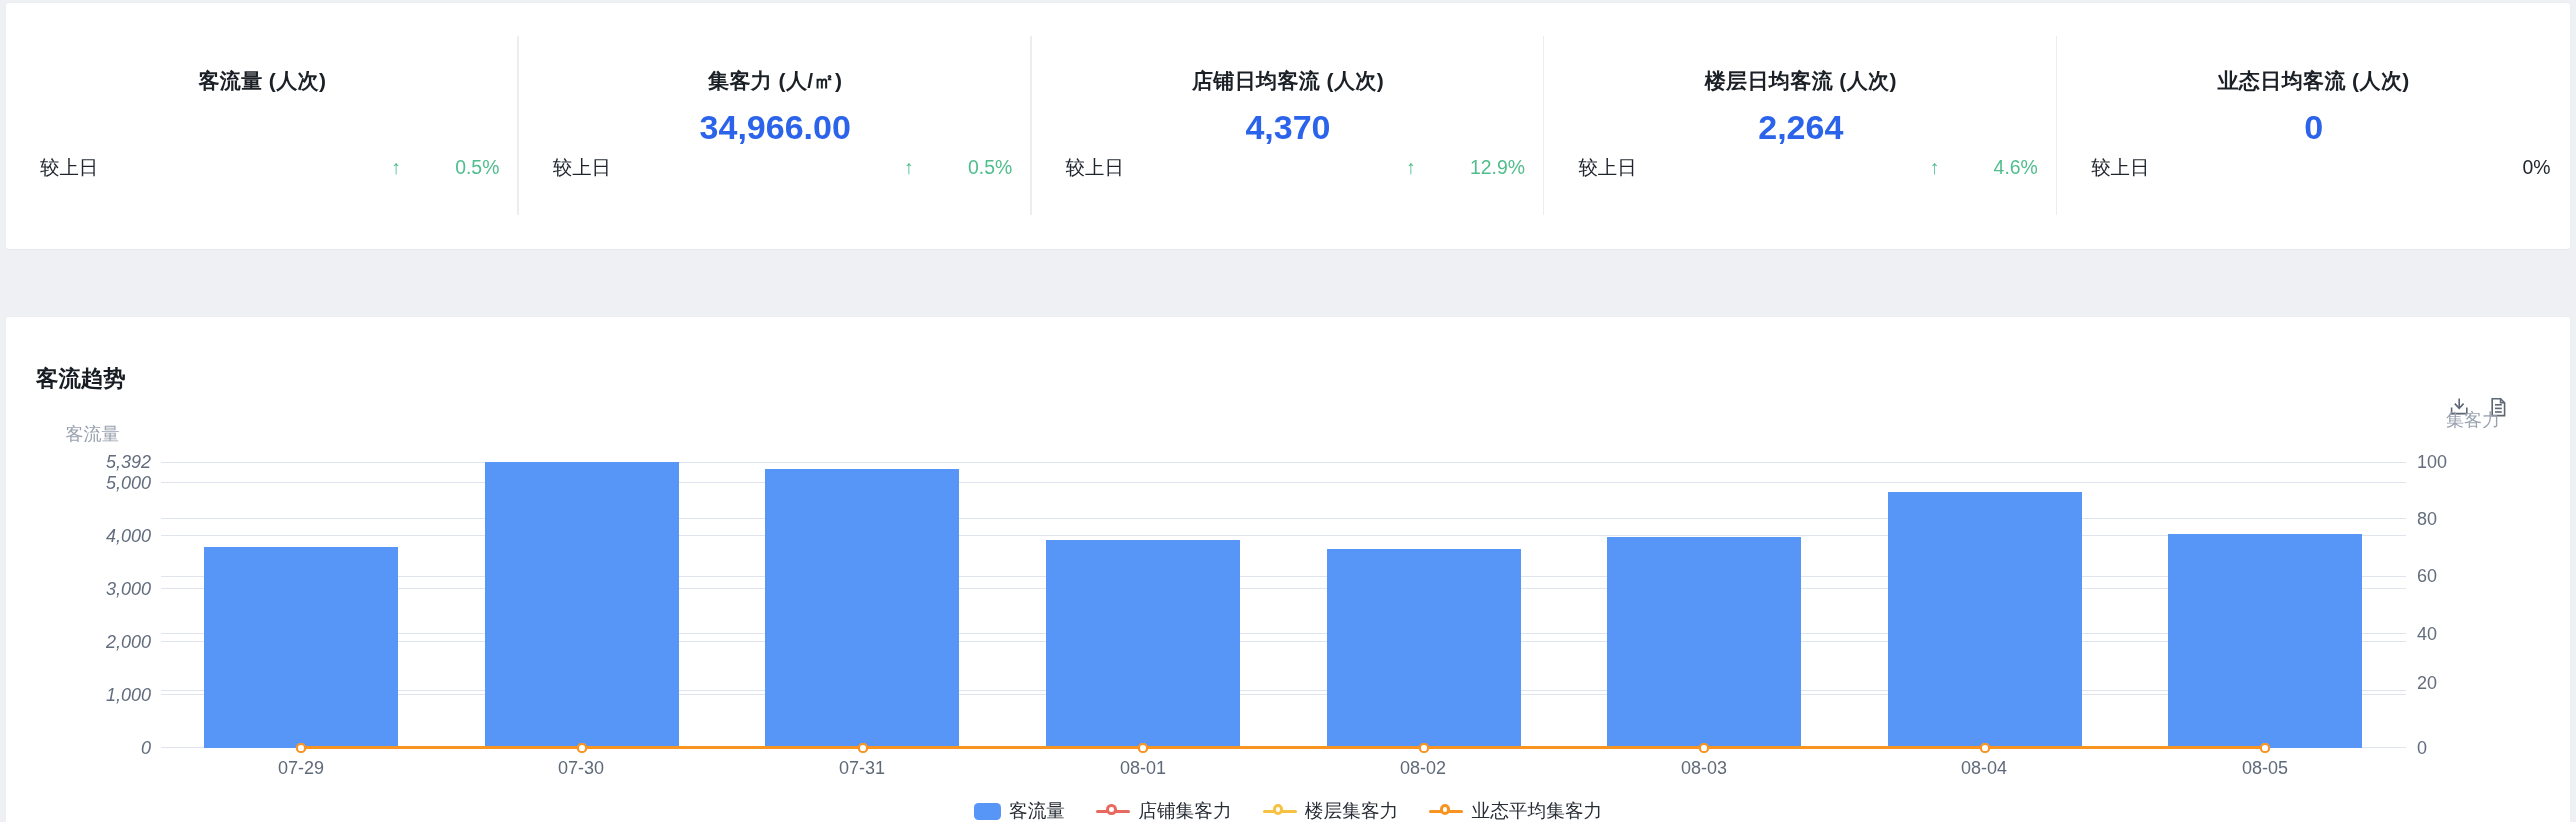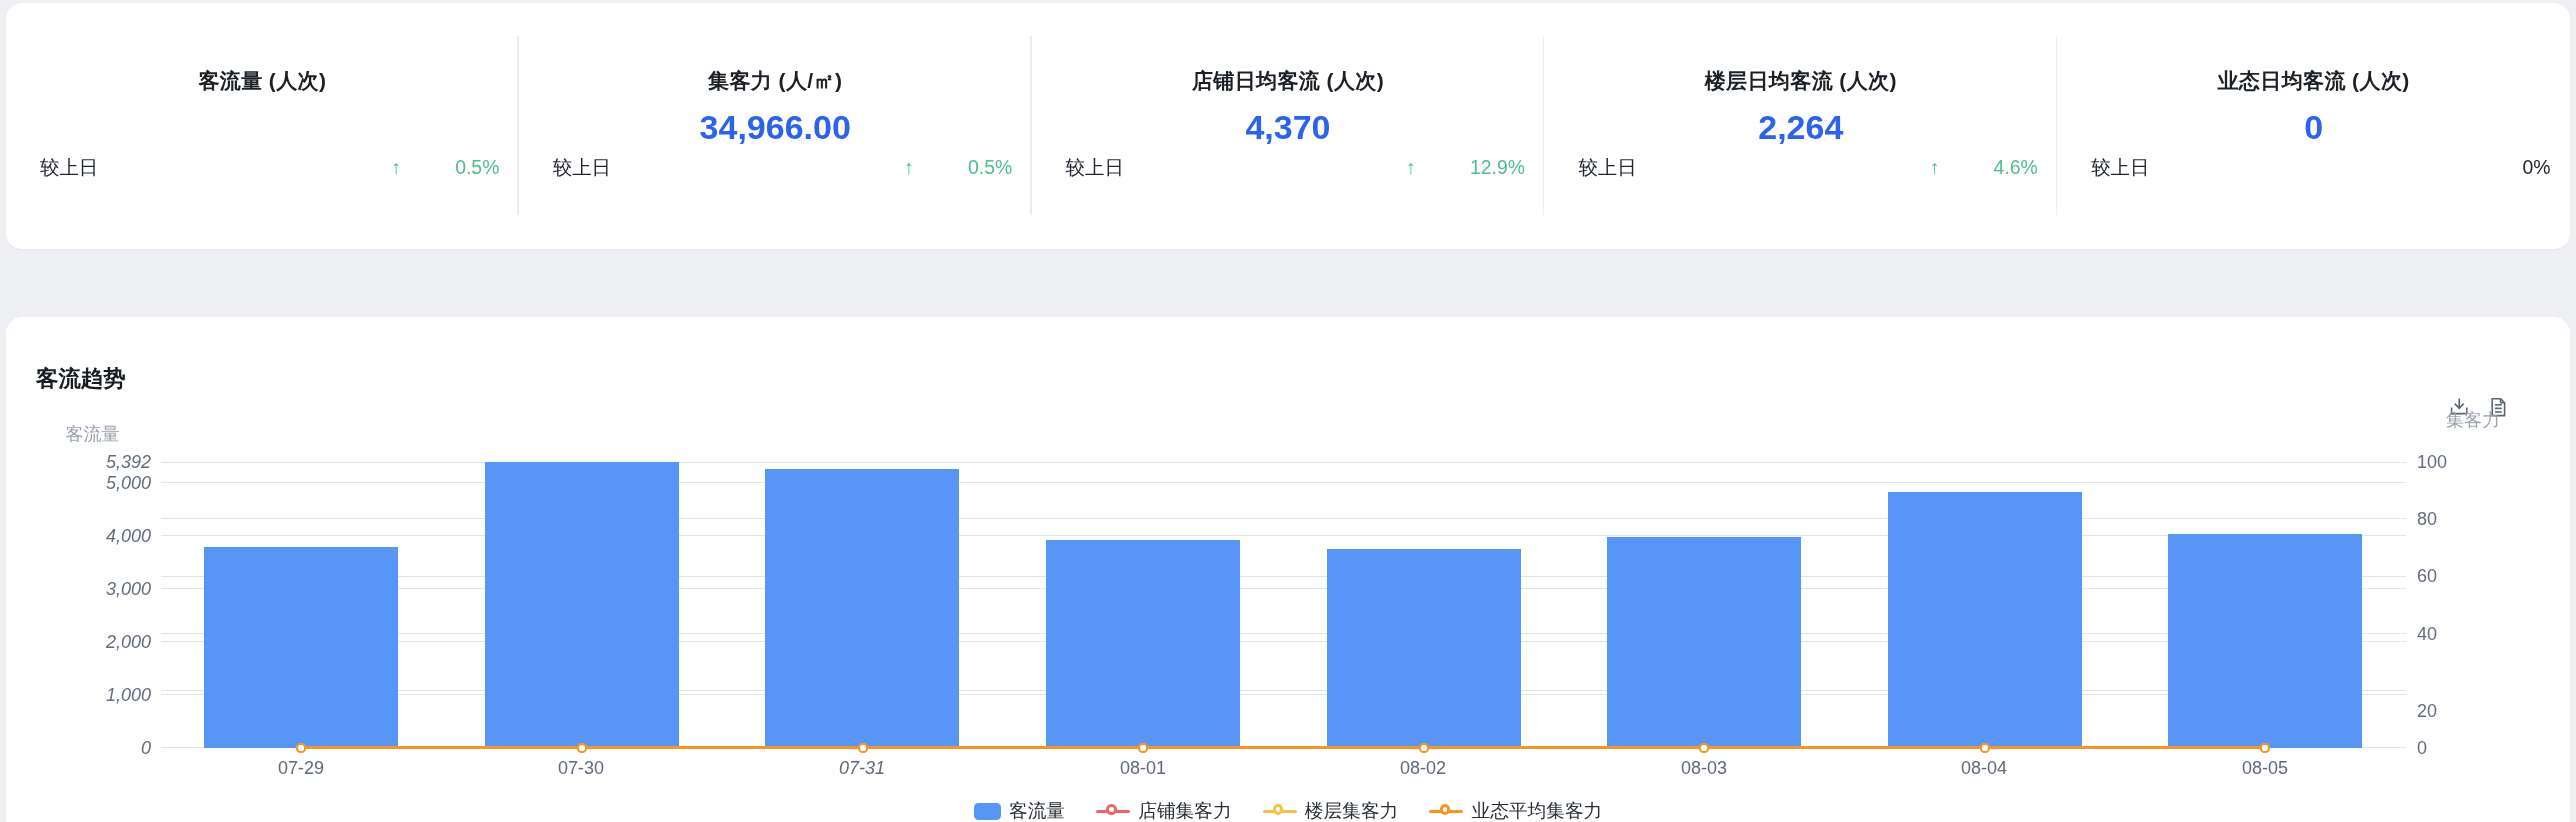--- a/index.html
+++ b/index.html
@@ -1,19 +1,19 @@
 <!DOCTYPE html>
 <html style="font-size:12px"><head>
 <meta charset="utf-8">
 <style>
   * { margin:0; padding:0; box-sizing:border-box; }
   html,body { width:2576px; height:823px; overflow:hidden; }
   body { background:#eef0f4; font-family:"Liberation Sans","DejaVu Sans",sans-serif; position:relative; }
 
-  .card { position:absolute; background:#fff; border-radius:16px; box-shadow:0 0.7px 2.2px rgba(31,35,41,.04); }
+  .card { position:absolute; background:#fff; border-radius:3px; box-shadow:0 0.7px 2.2px rgba(31,35,41,.04); }
 
   
   #kpi-strip { left:6px; top:3px; width:2564px; height:246px; display:flex; }
   .kpi-col { flex:1 1 0; position:relative; text-align:center; padding-top:64px; }
   .kpi-divider { position:absolute; right:0; top:33px; width:1.5px; height:179px; background:#ebedf1; }
   .kpi-title { font-size:21px; font-weight:700; color:#1b2026; letter-spacing:0.4px; }
   .kpi-value { margin-top:13.4px; font-size:34px; font-weight:700; color:#2b63ea; }
   .kpi-cmp { position:absolute; left:0; right:0; top:151px; display:flex; justify-content:space-between; align-items:baseline; padding:0 19.4px 0 34px; font-size:19.4px; color:#1f242e; }
   [data-name="kpi-change-group"] { display:flex; align-items:baseline; gap:54px; }
   .up    { color:#50bd8d; }
@@ -215,27 +215,27 @@
       </div>
     </div>
 <div class="ytick left" data-name="y-tick-label-left" style="top: 421px;">0</div>
     <div class="ytick left" data-name="y-tick-label-left" style="top: 368px;">1,000</div>
     <div class="ytick left" data-name="y-tick-label-left" style="top: 315px;">2,000</div>
     <div class="ytick left" data-name="y-tick-label-left" style="top: 262px;">3,000</div>
     <div class="ytick left" data-name="y-tick-label-left" style="top: 209px;">4,000</div>
     <div class="ytick left" data-name="y-tick-label-left" style="top: 156px;">5,000</div>
     <div class="ytick left" data-name="y-tick-label-left" style="top: 135px;">5,392</div>
     <div class="ytick right" data-name="y-tick-label-right" style="top: 421px;">0</div>
-    <div class="ytick right" data-name="y-tick-label-right" style="top: 384px;">20</div>
+    <div class="ytick right" data-name="y-tick-label-right" style="top: 356px;">20</div>
     <div class="ytick right" data-name="y-tick-label-right" style="top: 307px;">40</div>
     <div class="ytick right" data-name="y-tick-label-right" style="top: 249px;">60</div>
     <div class="ytick right" data-name="y-tick-label-right" style="top: 192px;">80</div>
     <div class="ytick right" data-name="y-tick-label-right" style="top: 135px;">100</div>
     <div class="xtick" data-name="x-tick-label" style="left: 239px;">07-29</div>
     <div class="xtick" data-name="x-tick-label" style="left: 519px;">07-30</div>
-    <div class="xtick" data-name="x-tick-label" style="left: 800px; font-style: italic;">07-31</div>
+    <div class="xtick" data-name="x-tick-label" style="left: 800px;">07-31</div>
     <div class="xtick" data-name="x-tick-label" style="left: 1081px;">08-01</div>
     <div class="xtick" data-name="x-tick-label" style="left: 1361px;">08-02</div>
     <div class="xtick" data-name="x-tick-label" style="left: 1642px;">08-03</div>
     <div class="xtick" data-name="x-tick-label" style="left: 1922px;">08-04</div>
     <div class="xtick" data-name="x-tick-label" style="left: 2203px;">08-05</div>
   </div>
 
 
 </body></html>

